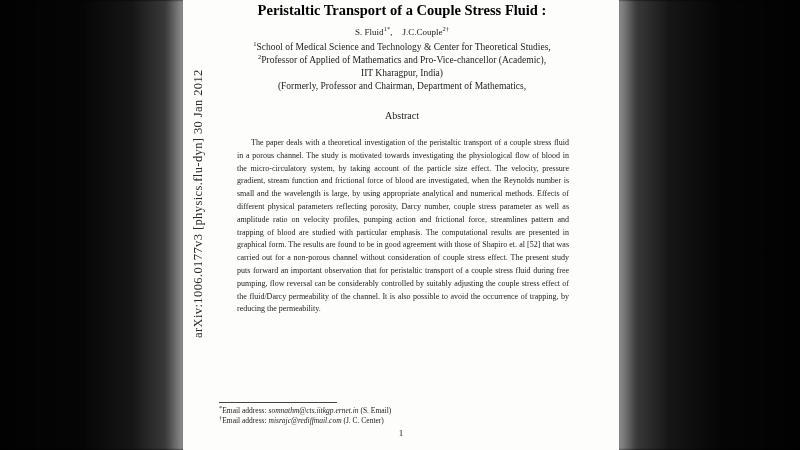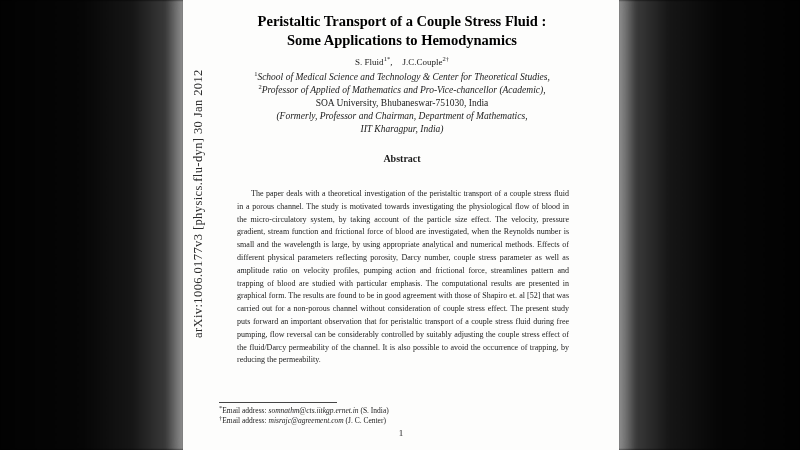--- a/index.html
+++ b/index.html
@@ -40,45 +40,45 @@
     font-size: 12.5px;
     letter-spacing: 0.4px;
     color: #2b2b2b;
     white-space: nowrap;
   }
   .content {
     position: absolute; top: 0; left: 36px; right: 34px; bottom: 0;
     text-align: center;
   }
   .title {
-    margin-top: 12px;
+    margin-top: 1px;
     font-size: 14.5px;
     font-weight: bold;
     line-height: 19px;
     color: #000;
   }
   .authors {
     margin-top: 7px;
     font-size: 9px;
   }
   .authors .gap { display: inline-block; width: 10px; }
   sup { font-size: 6.5px; vertical-align: super; line-height: 0; }
   .affiliations {
     margin-top: 4px;
     font-size: 9.5px;
     line-height: 13px;
   }
-  .aff-it { font-style: italic; }
+  .aff-it { }
   .abstract-heading {
     margin-top: 17px;
     font-size: 10px;
-    font-weight: bold;
+    font-weight: normal;
   }
   .abstract-body {
-    margin: 24px 16px 0 18px;
+    margin: 16px 16px 0 18px;
     font-size: 8px;
     line-height: 12.8px;
     text-align: justify;
     text-indent: 14px;
     color: #222;
   }
   .footnote-block {
     position: absolute; left: 36px; right: 40px; top: 402px;
     text-align: left;
     font-size: 7.5px;
@@ -108,44 +108,42 @@
   <div class="backdrop-right"></div>
 
   <div class="page">
 
     <div class="arxiv-stamp">arXiv:1006.0177v3  [physics.flu-dyn]  30 Jan 2012</div>
 
     <div class="content">
 
       <div class="title">
         <div>Peristaltic Transport of a Couple Stress Fluid :</div>
-        <div>Some Applications to Hemodynamics</div>
       </div>
 
       <div class="authors">
         <span><span>S. Fluid</span><sup>1*</sup></span><span>,</span><span class="gap"></span><span><span>J.C.Couple</span><sup>2†</sup></span>
       </div>
 
       <div class="affiliations">
         <div><sup>1</sup><span class="aff-it">School of Medical Science and Technology &amp; Center for Theoretical Studies,</span></div>
         <div><sup>2</sup><span class="aff-it">Professor of Applied of Mathematics and Pro-Vice-chancellor (Academic),</span></div>
-        <div>SOA University, Bhubaneswar-751030, India</div>
+        <div class="aff-it">IIT Kharagpur, India)</div>
         <div class="aff-it">(Formerly, Professor and Chairman, Department of Mathematics,</div>
-        <div class="aff-it">IIT Kharagpur, India)</div>
       </div>
 
       <div class="abstract-heading">Abstract</div>
 
       <div class="abstract-body">The paper deals with a theoretical investigation of the peristaltic transport of a couple stress fluid in a porous channel.  The study is motivated towards investigating the physiological flow of blood in the micro-circulatory system, by taking account of the particle size effect.  The velocity, pressure gradient, stream function and frictional force of blood are investigated, when the Reynolds number is small and the wavelength is large, by using appropriate analytical and numerical methods.  Effects of different physical parameters reflecting porosity, Darcy number, couple stress parameter as well as amplitude ratio on velocity profiles, pumping action and frictional force, streamlines pattern and trapping of blood are studied with particular emphasis.  The computational results are presented in graphical form.  The results are found to be in good agreement with those of Shapiro et. al [52] that was carried out for a non-porous channel without consideration of couple stress effect.  The present study puts forward an important observation that for peristaltic transport of a couple stress fluid during free pumping, flow reversal can be considerably controlled by suitably adjusting the couple stress effect of the fluid/Darcy permeability of the channel.  It is also possible to avoid the occurrence of trapping, by reducing the permeability.</div>
 
     </div>
 
     <div class="footnote-block">
       <div class="footnote-rule"></div>
-      <div class="footnote-line"><sup>*</sup><span>Email address: </span><span class="fn-email">somnathm@cts.iitkgp.ernet.in</span><span> (S. India)</span></div>
-      <div class="footnote-line"><sup>†</sup><span>Email address: </span><span class="fn-email">misrajc@agreement.com</span><span> (J. C. Center)</span></div>
+      <div class="footnote-line"><sup>*</sup><span>Email address: </span><span class="fn-email">somnathm@cts.iitkgp.ernet.in</span><span> (S. Email)</span></div>
+      <div class="footnote-line"><sup>†</sup><span>Email address: </span><span class="fn-email">misrajc@rediffmail.com</span><span> (J. C. Center)</span></div>
     </div>
 
     <div class="page-number">1</div>
 
   </div>
 
 </div>
 
 </body></html>

